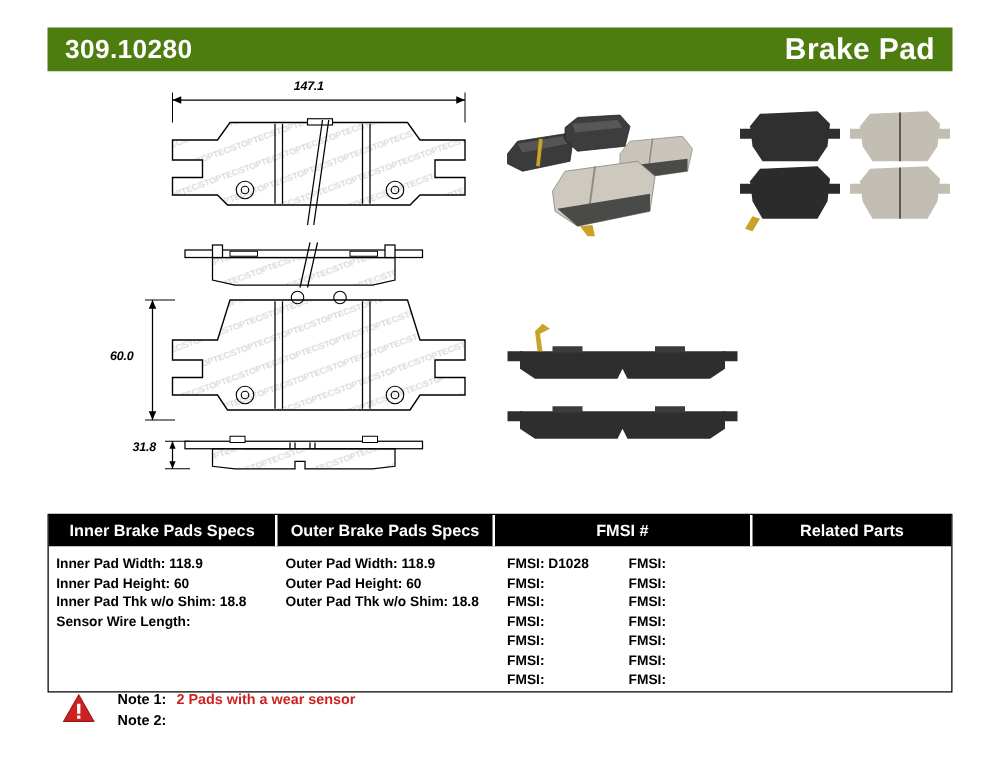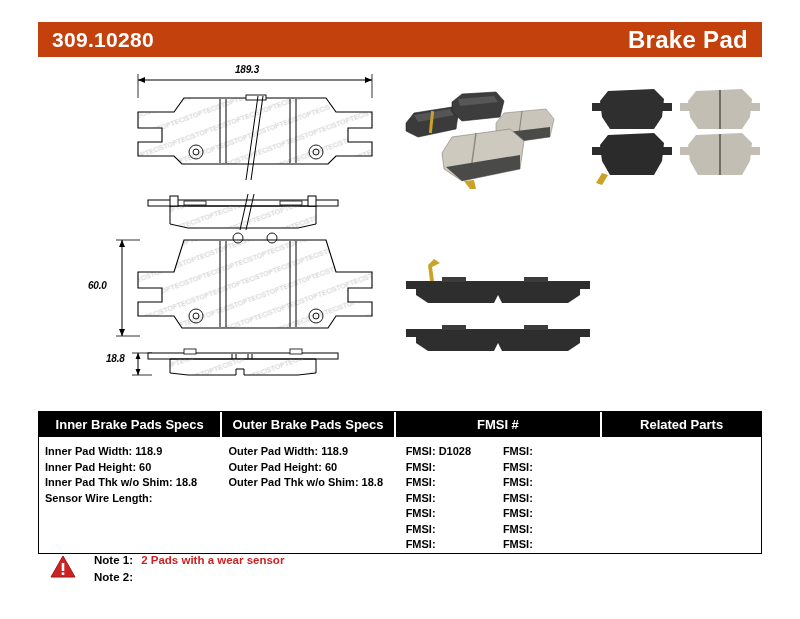--- a/index.html
+++ b/index.html
@@ -13,21 +13,21 @@
     position: relative;
     overflow: hidden;
     color: #000;
   }
 
   
   #header-banner {
     position: absolute;
     left: 38px; top: 22px;
     width: 724px; height: 35px;
-    background: #c2410c;
+    background: #4d7c0f;
     display: flex;
     align-items: center;
     justify-content: space-between;
     padding: 0 14px;
   }
   #header-banner .part-number {
     color: #ffffff;
     font-size: 21px;
     font-weight: bold;
     letter-spacing: 0.3px;
@@ -167,21 +167,21 @@
       <rect x="116" y="27" width="20" height="5" fill="#fff" stroke="#000" stroke-width="0.9"></rect>
 
       <circle cx="66" cy="84" r="7" fill="none" stroke="#000" stroke-width="0.9"></circle>
       <circle cx="66" cy="84" r="3" fill="none" stroke="#000" stroke-width="0.9"></circle>
       <circle cx="186" cy="84" r="7" fill="none" stroke="#000" stroke-width="0.9"></circle>
       <circle cx="186" cy="84" r="3" fill="none" stroke="#000" stroke-width="0.9"></circle>
 
       <line x1="128" y1="28" x2="116" y2="112" stroke="#000" stroke-width="1"></line>
       <line x1="133" y1="28" x2="121" y2="112" stroke="#000" stroke-width="1"></line>
     </svg>
-    <span class="dim-label" style="left:105px; top:-4px;">189.3</span>
+    <span class="dim-label" style="left:105px; top:-4px;">147.1</span>
   </div>
 
   <div class="dwg" style="left:148px; top:128px;">
     <svg width="190" height="42" viewBox="0 0 190 42">
       <rect x="0" y="12" width="190" height="6" fill="#fff" stroke="#000" stroke-width="1"></rect>
       <path d="M22,18 L22,36 L40,40 L150,40 L168,36 L168,18 Z" fill="url(#wm)" stroke="#000" stroke-width="1"></path>
       <rect x="22" y="8" width="8" height="10" fill="#fff" stroke="#000" stroke-width="1"></rect>
       <rect x="160" y="8" width="8" height="10" fill="#fff" stroke="#000" stroke-width="1"></rect>
       <rect x="36" y="13" width="22" height="4" fill="#fff" stroke="#000" stroke-width="0.8"></rect>
       <rect x="132" y="13" width="22" height="4" fill="#fff" stroke="#000" stroke-width="0.8"></rect>
@@ -226,21 +226,21 @@
       <line x1="-16" y1="32" x2="4" y2="32" stroke="#000" stroke-width="0.8"></line>
       <rect x="0" y="10" width="190" height="6" fill="#fff" stroke="#000" stroke-width="1"></rect>
       <path d="M22,16 L22,30 L40,32 L88,32 L88,26 L96,26 L96,32 L150,32 L168,30 L168,16 Z" fill="url(#wm)" stroke="#000" stroke-width="1"></path>
       <rect x="36" y="6" width="12" height="5" fill="#fff" stroke="#000" stroke-width="0.8"></rect>
       <rect x="142" y="6" width="12" height="5" fill="#fff" stroke="#000" stroke-width="0.8"></rect>
       <line x1="84" y1="11" x2="84" y2="16" stroke="#000" stroke-width="1"></line>
       <line x1="88" y1="11" x2="88" y2="16" stroke="#000" stroke-width="1"></line>
       <line x1="100" y1="11" x2="100" y2="16" stroke="#000" stroke-width="1"></line>
       <line x1="104" y1="11" x2="104" y2="16" stroke="#000" stroke-width="1"></line>
     </svg>
-    <span class="dim-label" style="left:-42px; top:10px;">18.8</span>
+    <span class="dim-label" style="left:-42px; top:10px;">31.8</span>
   </div>
 
   <div class="dwg" style="left:400px; top:25px;">
     <svg width="180" height="105" viewBox="0 0 180 105">
 
       <g>
         <path d="M6,38 L14,28 L52,22 L58,30 L56,44 L18,52 L6,46 Z" fill="#3b3b3b"></path>
         <path d="M6,38 L14,28 L52,22 L58,30 L56,44 L18,52 L6,46 Z" fill="none" stroke="#222" stroke-width="0.6"></path>
         <path d="M14,30 L50,24 L54,30 L18,37 Z" fill="#555"></path>
         <rect x="30" y="26" width="3" height="22" fill="#c9a227" transform="rotate(6 31 37)"></rect>

